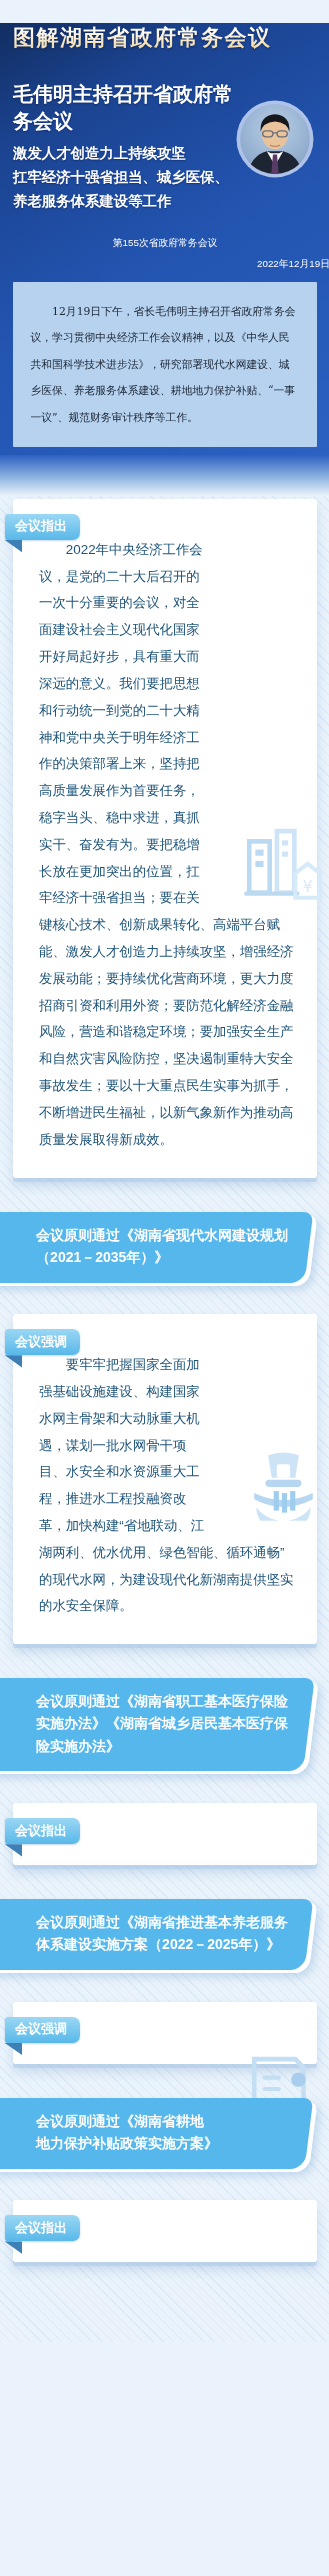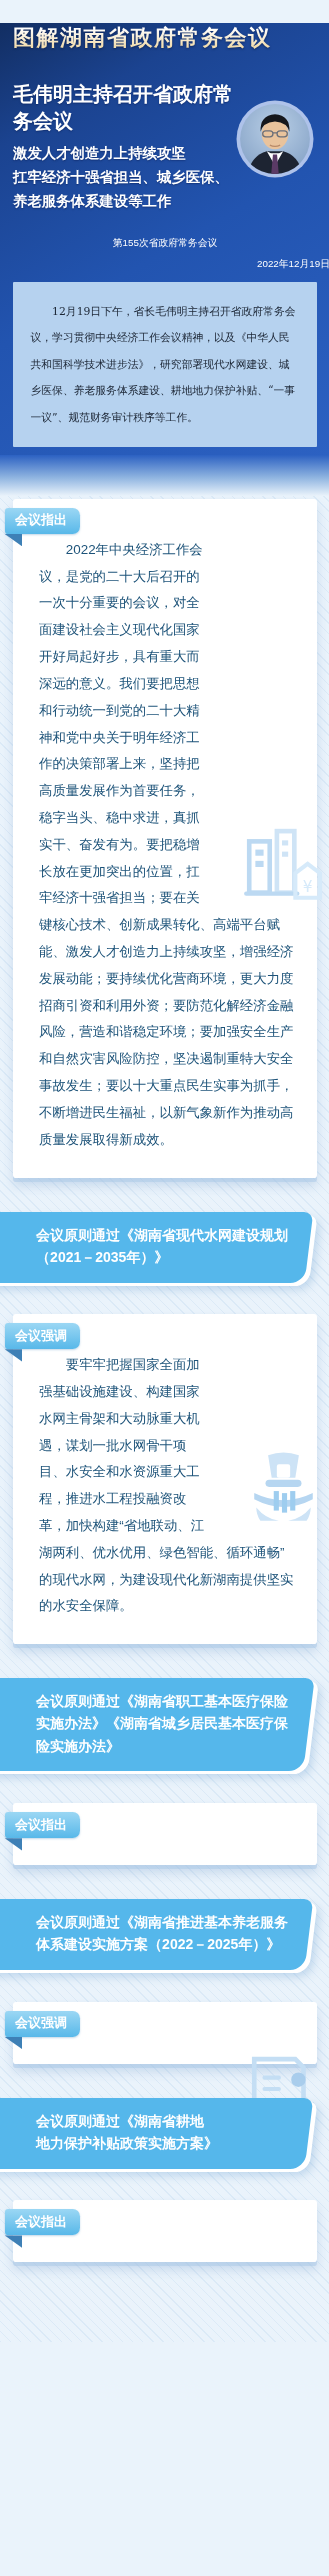--- a/index.html
+++ b/index.html
@@ -25,21 +25,21 @@
 
   
   .main{background-color:#eaf3fb;
     background-image:repeating-linear-gradient(45deg,rgba(140,185,225,.16) 0 1px,transparent 1px 7.2px);
     padding:3.1px 0 46px;}
 
   
   .card{position:relative;margin:0 13px 34px;background:#ffffff;border-radius:3.1px;
     box-shadow:0 4.1px 0 rgba(173,203,232,.55),0 7.2px 10.3px rgba(120,160,205,.30);
     padding:38px 21.6px 24px 26px;}
-  .tag{position:absolute;top:9px;left:-8.2px;z-index:2;
+  .tag{position:absolute;top:15px;left:-8.2px;z-index:2;
     background:linear-gradient(180deg,#9bd7f4,#58b8e9);color:#fff;font-weight:bold;font-size:13px;
     padding:3.6px 12.4px 4.6px 10.3px;border-radius:3.1px 7.2px 7.2px 3.1px;box-shadow:0 1px 2.1px rgba(80,140,190,.35);}
   .tag::after{content:"";position:absolute;top:100%;left:0;width:17.5px;height:12.4px;
     background:#3e80b6;clip-path:polygon(0 0,100% 0,100% 100%);}
   .card-body{font-size:13.4px;line-height:2.0;color:#1d5379;text-indent:2em;}
   .ifloat{float:right;shape-outside:margin-box;margin-left:9.3px;}
 
   
   .banner{position:relative;margin:0 21.6px 32px -13.4px;background:#55b7eb;
     border-radius:2.1px 9.3px 14.4px 2.1px;transform:skewX(-7deg);

